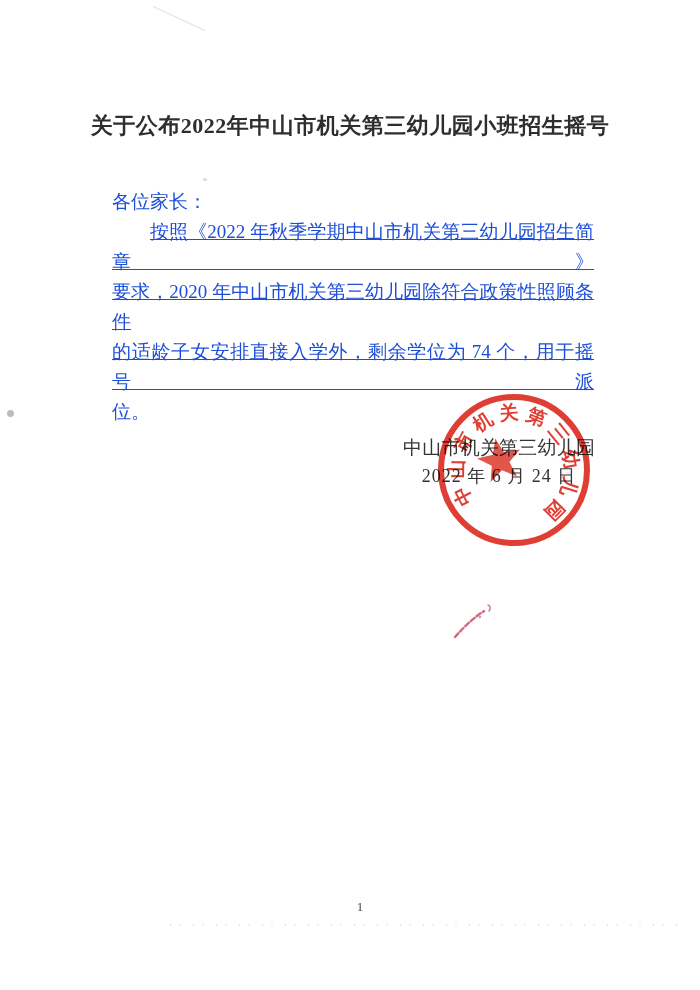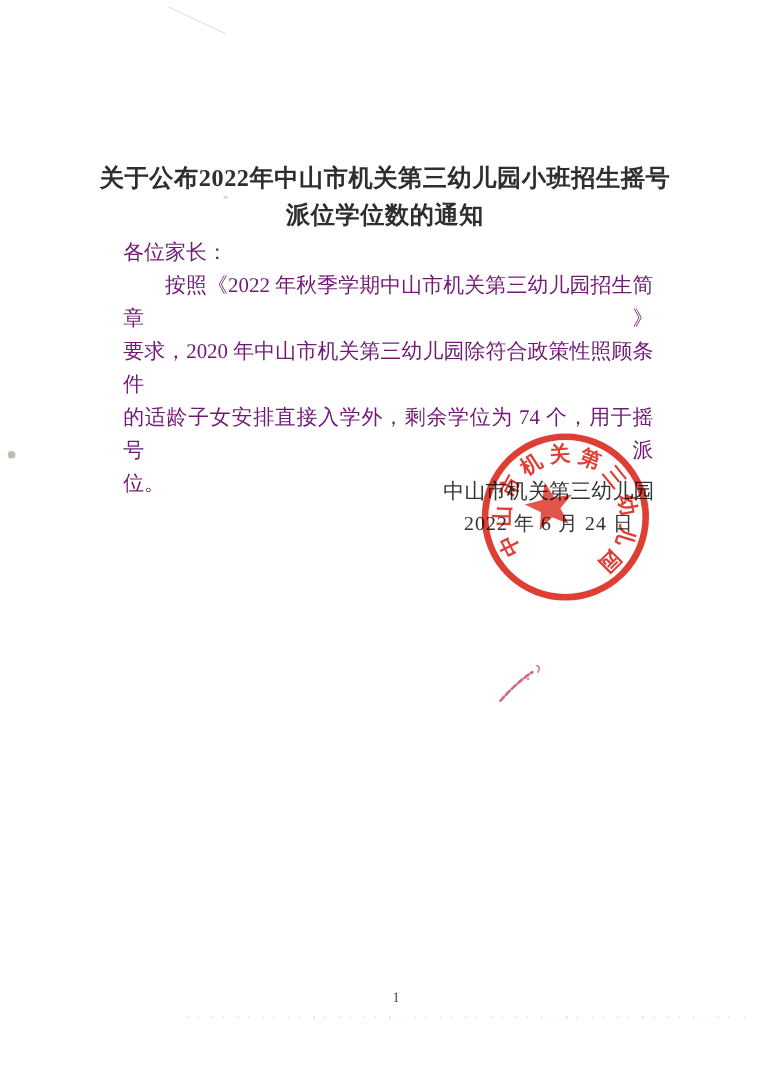--- a/index.html
+++ b/index.html
@@ -10,29 +10,29 @@
     position:relative;overflow:hidden;
   }
   .page{
     position:absolute;left:0;top:0;width:700px;height:990px;
     background:#ffffff;
   }
   
   .title{
     position:absolute;left:0;top:109px;width:700px;
     text-align:center;font-size:22px;line-height:34px;
-    font-weight:bold;color:#2e2e2e;letter-spacing:.5px;margin-top:36px;
+    font-weight:bold;color:#2e2e2e;letter-spacing:.5px;
   }
   
   .bodyblock{
-    position:absolute;left:112px;top:215px;width:482px;
-    font-size:19px;line-height:30px;color:#701a75;
+    position:absolute;left:112px;top:187px;width:482px;
+    font-size:19px;line-height:30px;color:#1d4ed8;
   }
   .bl{width:482px;white-space:nowrap;}
-  .bl.j{white-space:normal;text-align:justify;text-align-last:justify;}
+  .bl.j{white-space:normal;text-align:justify;text-align-last:justify;text-decoration:underline;}
   .bl.indent{text-indent:38px;}
   
   .sig{
     position:absolute;left:403px;top:434px;width:192px;
     color:#343434;
   }
   .sig-org{
     font-size:19px;line-height:28px;
     text-align:justify;text-align-last:justify;
   }
@@ -76,21 +76,20 @@
     opacity:.55;
   }
 </style>
 </head>
 <body>
 
 <div class="page">
 
   <div class="title">
     <div>关于公布2022年中山市机关第三幼儿园小班招生摇号</div>
-    <div>派位学位数的通知</div>
   </div>
 
   <div class="bodyblock">
     <div class="bl">各位家长：</div>
     <div class="bl indent j">按照《2022 年秋季学期中山市机关第三幼儿园招生简章》</div>
     <div class="bl j">要求，2020 年中山市机关第三幼儿园除符合政策性照顾条件</div>
     <div class="bl j">的适龄子女安排直接入学外，剩余学位为 74 个，用于摇号派</div>
     <div class="bl">位。</div>
   </div>
 

